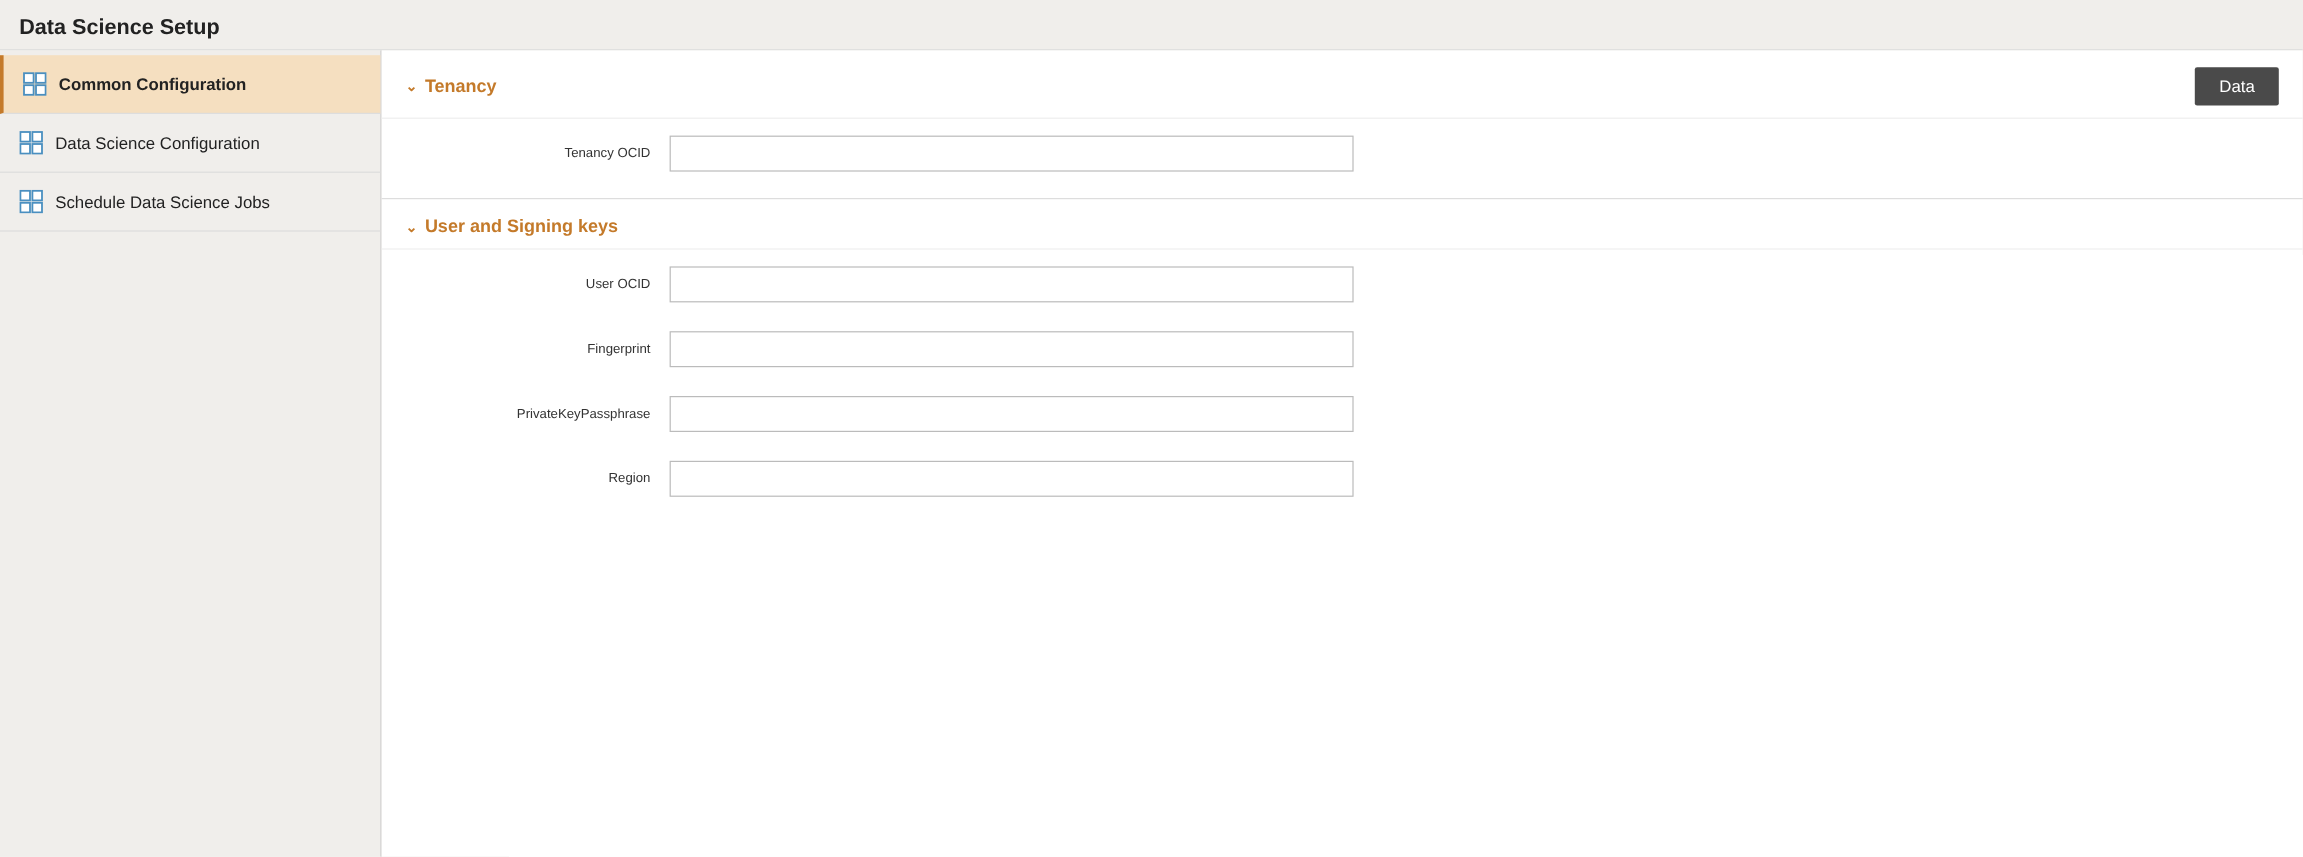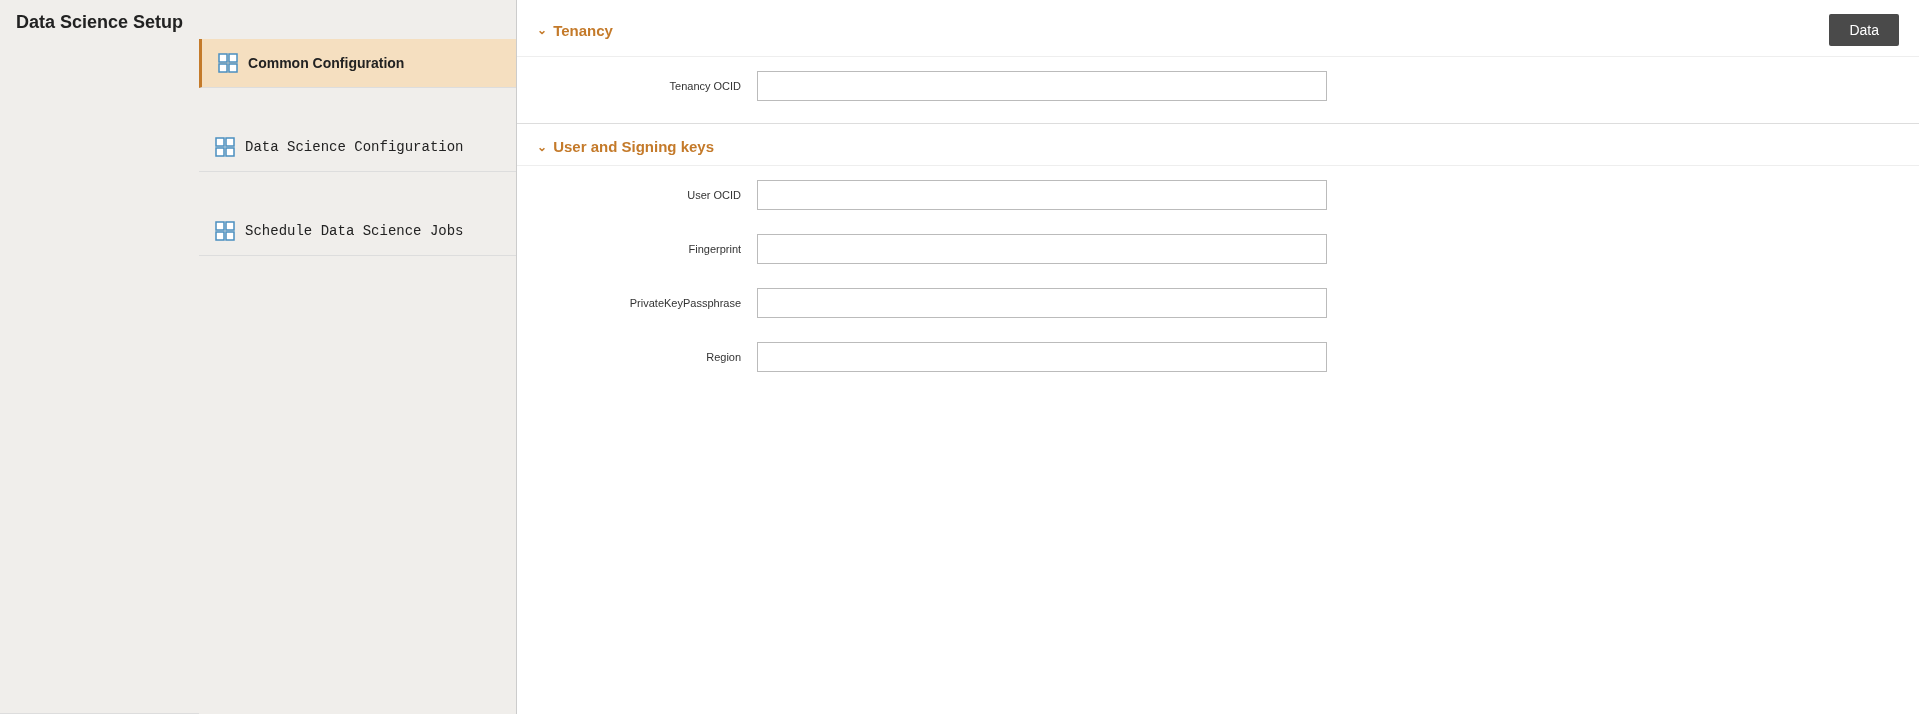--- a/index.html
+++ b/index.html
@@ -10,21 +10,21 @@
     body {
       font-family: Arial, Helvetica, sans-serif;
       font-size: 14px;
       background-color: #f0eeeb;
       color: #333;
     }
     .app-container {
       width: 1919px;
       min-height: 714px;
       display: flex;
-      flex-direction: row;
+      flex-direction: column;
       background: #f0eeeb;
     }
     .page-header {
       background: #f0eeeb;
       padding: 12px 16px 8px 16px;
       border-bottom: 1px solid #ddd;
     }
     .page-header h1 {
       font-size: 18px;
       font-weight: bold;
@@ -42,29 +42,27 @@
       border-right: 1px solid #ccc;
       padding-top: 4px;
     }
     .sidebar-item {
       display: flex;
       align-items: center;
       padding: 14px 16px;
       cursor: pointer;
       border-bottom: 1px solid #ddd;
       gap: 10px;
-      margin-top: 35px;
     }
     .sidebar-item.active {
       background-color: #f5dfc0;
       border-left: 3px solid #c47a2a;
     }
     .sidebar-item:not(.active) {
       background-color: transparent;
-      font-family: Liberation Mono, monospace;
     }
     .sidebar-icon {
       width: 20px;
       height: 20px;
       flex-shrink: 0;
     }
     .sidebar-label {
       font-size: 14px;
       color: #222;
       font-weight: 500;

